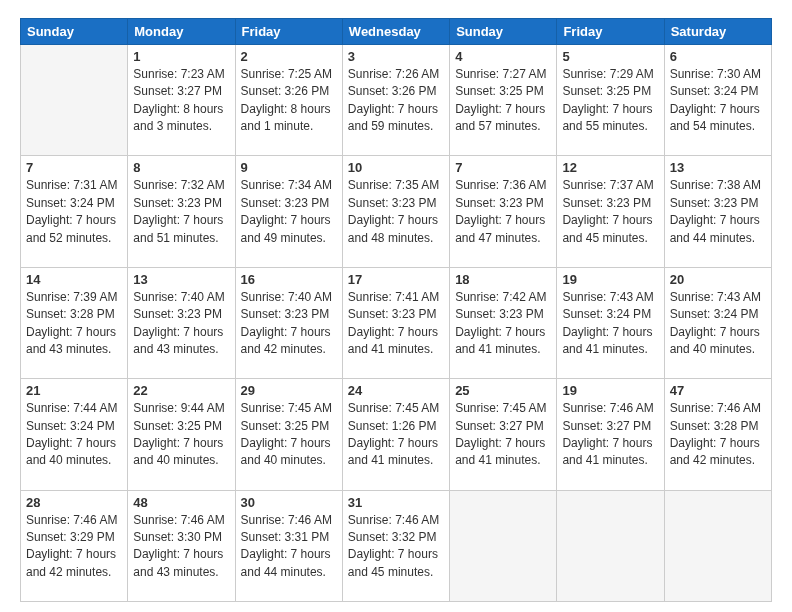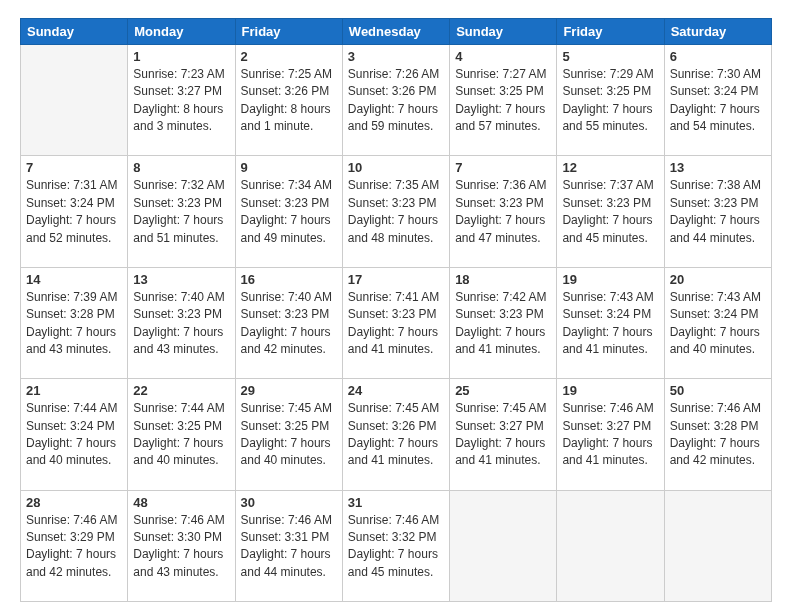--- a/index.html
+++ b/index.html
@@ -254,55 +254,55 @@
         <tr>
           <td>
             <span class="day-number">21</span>
             <div class="day-info">Sunrise: 7:44 AM
 Sunset: 3:24 PM
 Daylight: 7 hours
 and 40 minutes.</div>
           </td>
           <td>
             <span class="day-number">22</span>
-            <div class="day-info">Sunrise: 7:44 AM
+            <div class="day-info">Sunrise: 9:44 AM
 Sunset: 3:25 PM
 Daylight: 7 hours
 and 40 minutes.</div>
           </td>
           <td>
             <span class="day-number">29</span>
             <div class="day-info">Sunrise: 7:45 AM
 Sunset: 3:25 PM
 Daylight: 7 hours
 and 40 minutes.</div>
           </td>
           <td>
             <span class="day-number">24</span>
             <div class="day-info">Sunrise: 7:45 AM
-Sunset: 3:26 PM
+Sunset: 1:26 PM
 Daylight: 7 hours
 and 41 minutes.</div>
           </td>
           <td>
             <span class="day-number">25</span>
             <div class="day-info">Sunrise: 7:45 AM
 Sunset: 3:27 PM
 Daylight: 7 hours
 and 41 minutes.</div>
           </td>
           <td>
             <span class="day-number">19</span>
             <div class="day-info">Sunrise: 7:46 AM
 Sunset: 3:27 PM
 Daylight: 7 hours
 and 41 minutes.</div>
           </td>
           <td>
-            <span class="day-number">50</span>
+            <span class="day-number">47</span>
             <div class="day-info">Sunrise: 7:46 AM
 Sunset: 3:28 PM
 Daylight: 7 hours
 and 42 minutes.</div>
           </td>
         </tr>
         <tr>
           <td>
             <span class="day-number">28</span>
             <div class="day-info">Sunrise: 7:46 AM

